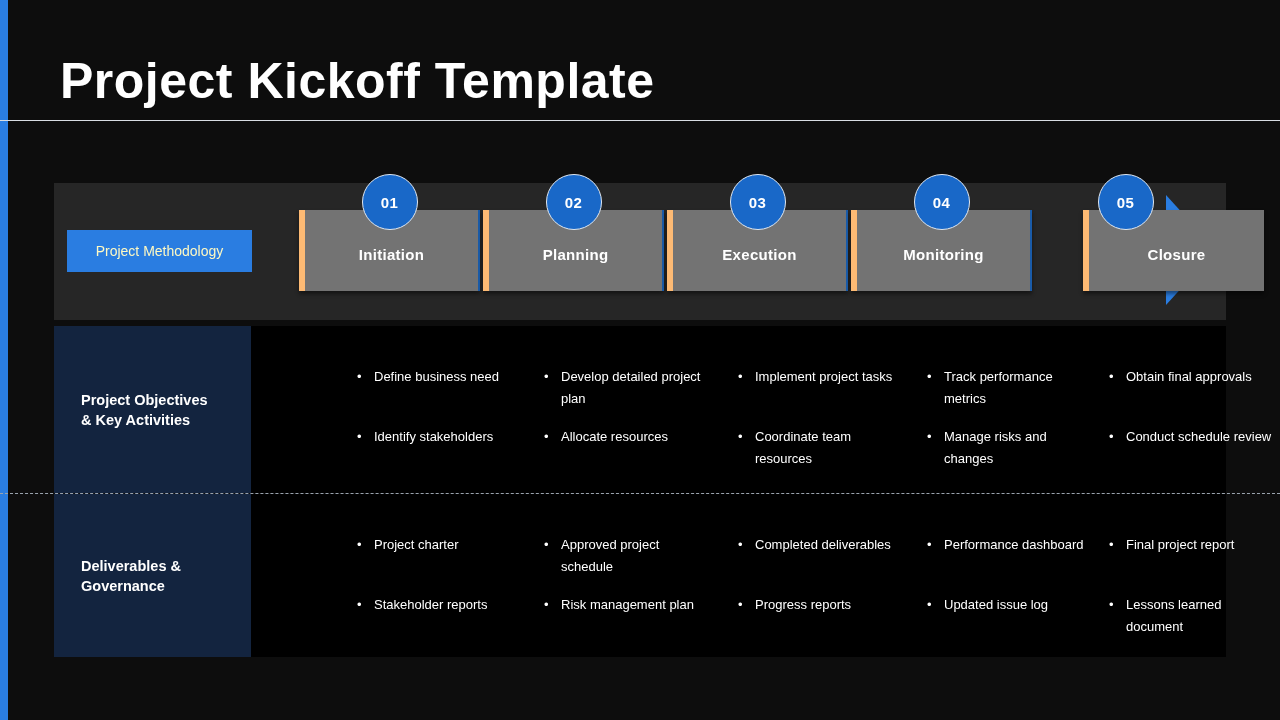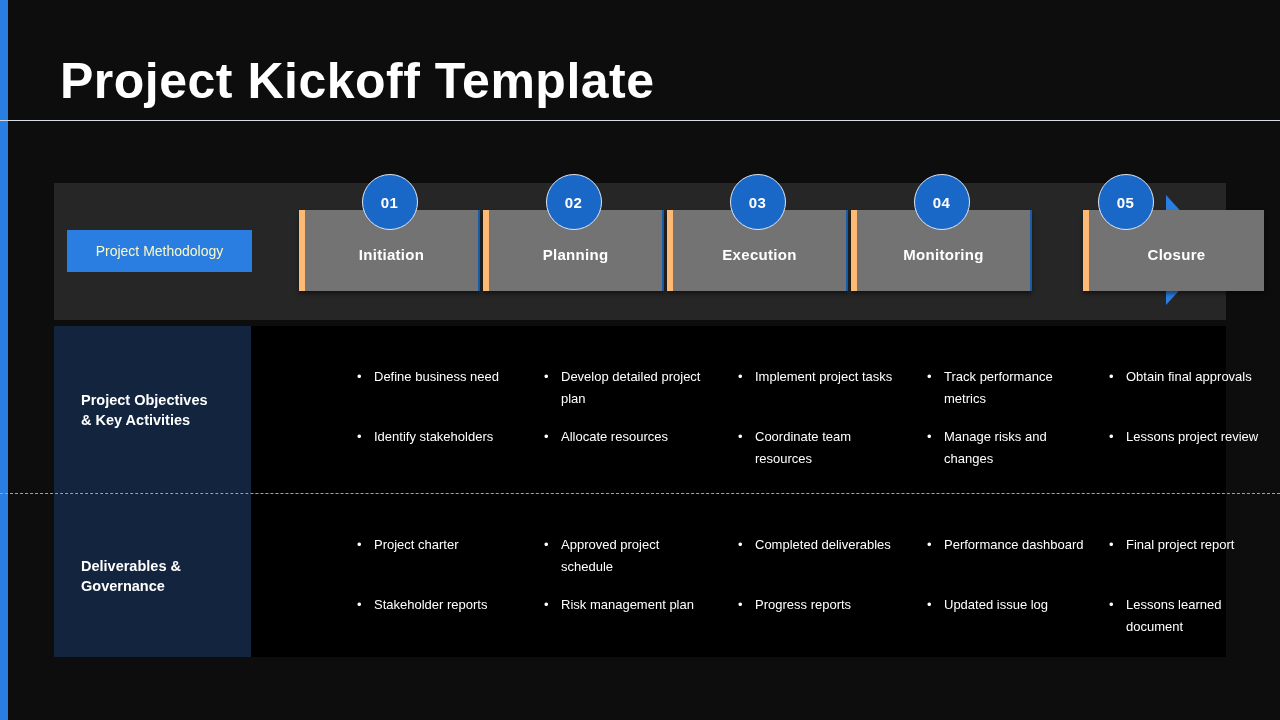--- a/index.html
+++ b/index.html
@@ -226,21 +226,21 @@
             <span class="btext">Manage risks and changes</span>
           </div>
         </div>
         <div class="col" style="left: 858px;">
           <div class="bullet" style="top: 40px; left: 0px; width: 170px;">
             <span class="dot">•</span>
             <span class="btext">Obtain final approvals</span>
           </div>
           <div class="bullet" style="top: 100px; left: 0px; width: 170px;">
             <span class="dot">•</span>
-            <span class="btext">Lessons project review</span>
+            <span class="btext">Conduct schedule review</span>
           </div>
         </div>
       </div>
     </div>
   <div class="row-divider"></div>
   <div class="row-panel" id="row-1" style="top: 494px; height: 163px;">
       <div class="row-label">
         <div class="row-label-text">Deliverables &amp;
 Governance</div>
       </div>

